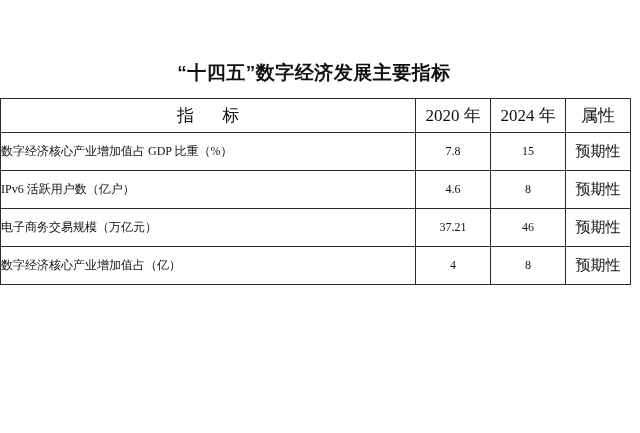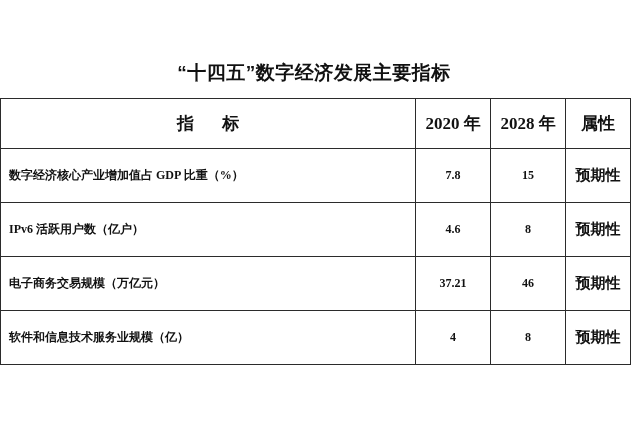--- a/index.html
+++ b/index.html
@@ -33,23 +33,23 @@
     padding-bottom: 12px;
   }
   table.indicators {
     border-collapse: collapse;
     width: 630px;
     margin: 0 auto;
     table-layout: fixed;
   }
   table.indicators td, table.indicators th {
     border: 1px solid #2b2b2b;
-    padding: 8px;
+    padding: 0;
     vertical-align: middle;
-    font-weight: bold;
+    font-weight: normal;
   }
   .hdr-cell {
     height: 33px;
     text-align: center;
     font-family: "Liberation Serif", serif;
     font-size: 17px;
     color: #111111;
   }
   .hdr-ind {
     letter-spacing: 12px;
@@ -89,21 +89,21 @@
     <colgroup>
       <col class="col-name">
       <col class="col-y1">
       <col class="col-y2">
       <col class="col-attr">
     </colgroup>
     <thead>
       <tr>
         <th class="hdr-cell hdr-ind">指    标</th>
         <th class="hdr-cell">2020 年</th>
-        <th class="hdr-cell">2028 年</th>
+        <th class="hdr-cell">2024 年</th>
         <th class="hdr-cell">属性</th>
       </tr>
     </thead>
     <tbody>
       <tr>
         <td class="row-cell c-name">数字经济核心产业增加值占 GDP 比重（%）</td>
         <td class="row-cell c-num">7.8</td>
         <td class="row-cell c-num">15</td>
         <td class="row-cell c-attr">预期性</td>
       </tr>
@@ -113,21 +113,21 @@
         <td class="row-cell c-num">8</td>
         <td class="row-cell c-attr">预期性</td>
       </tr>
       <tr>
         <td class="row-cell c-name">电子商务交易规模（万亿元）</td>
         <td class="row-cell c-num">37.21</td>
         <td class="row-cell c-num">46</td>
         <td class="row-cell c-attr">预期性</td>
       </tr>
       <tr>
-        <td class="row-cell c-name">软件和信息技术服务业规模（亿）</td>
+        <td class="row-cell c-name">数字经济核心产业增加值占（亿）</td>
         <td class="row-cell c-num">4</td>
         <td class="row-cell c-num">8</td>
         <td class="row-cell c-attr">预期性</td>
       </tr>
     </tbody>
   </table>
 
 </div>
 
 </body></html>

